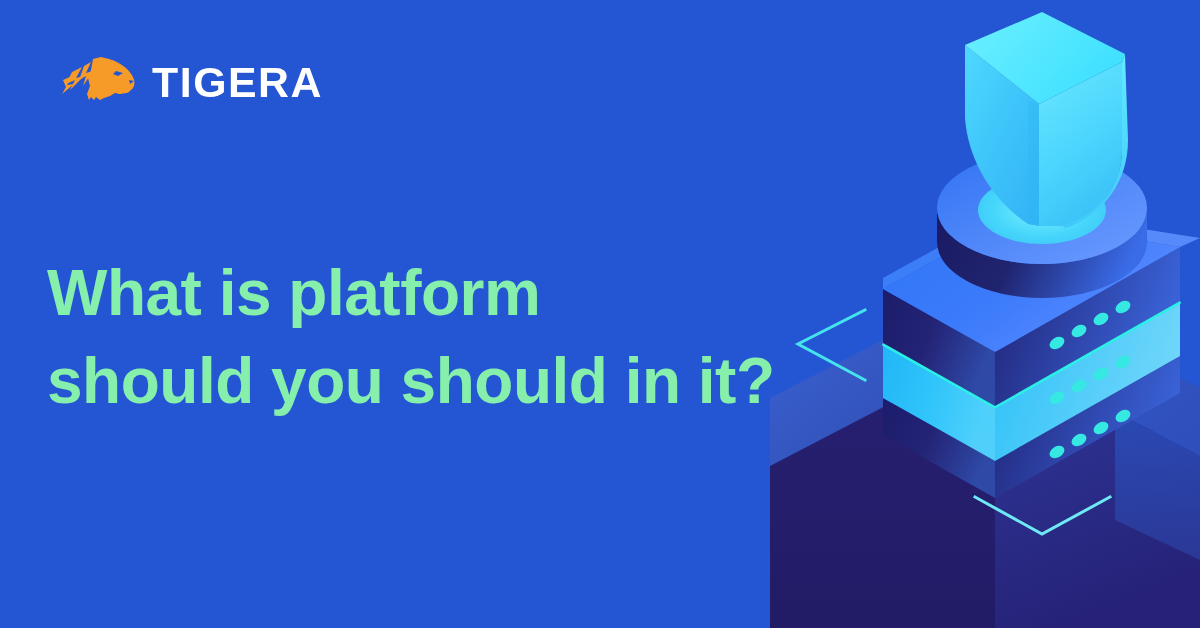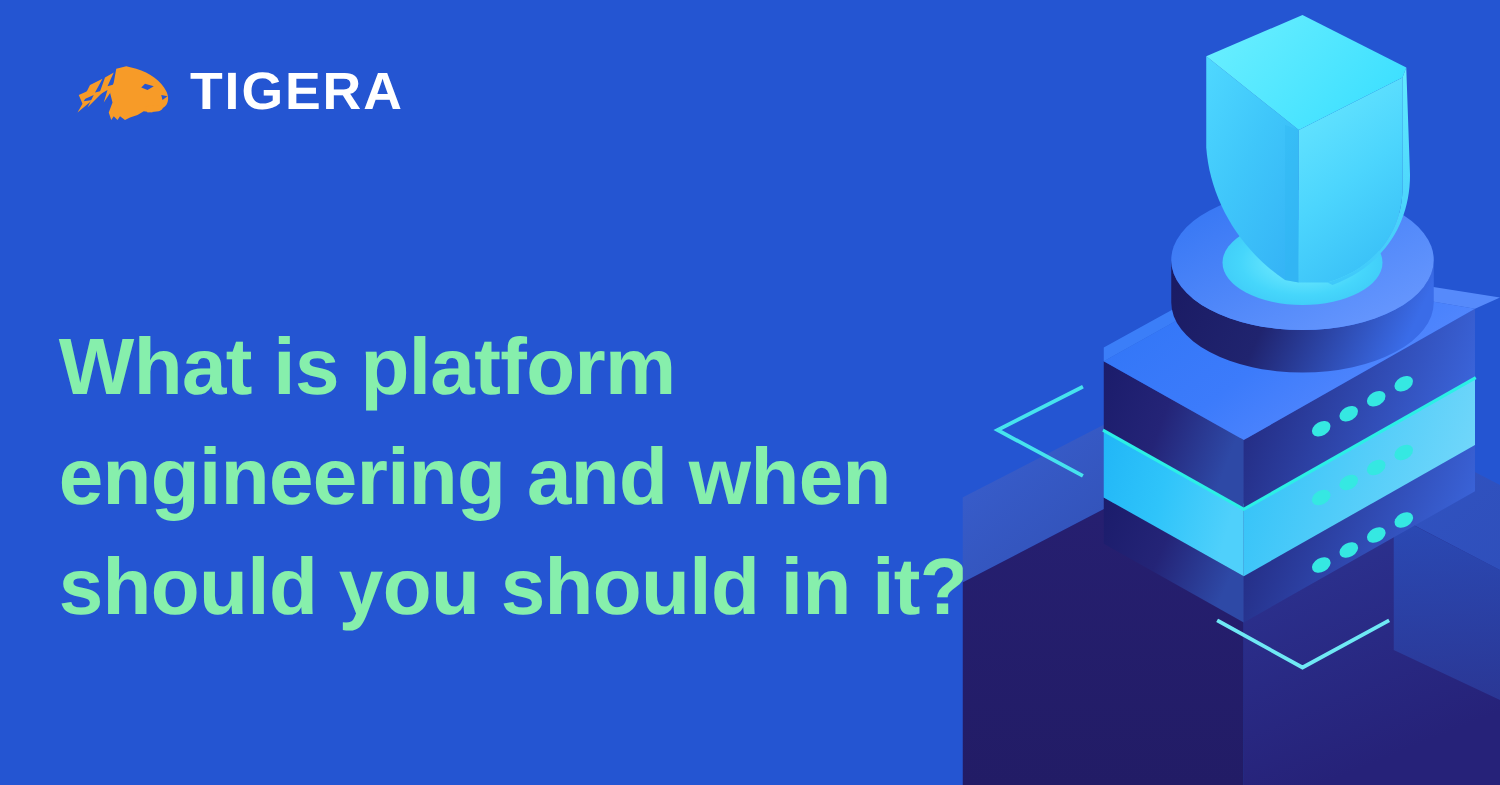--- a/index.html
+++ b/index.html
@@ -17,21 +17,21 @@
     overflow: hidden;
     background: #2455D2;
   }
 
   
   .logo {
     position: absolute;
     left: 60px;
     top: 52px;
     display: flex;
-    align-items: flex-start;
+    align-items: flex-end;
     gap: 12px;
     height: 52px;
   }
   .logo-mark {
     width: 80px;
     height: 48px;
     display: block;
   }
   .logo-word {
     color: #ffffff;
@@ -96,21 +96,20 @@
         <path d="M56 15 L63 17 L58 20 L53 18 Z" fill="#2455D2"></path>
 
         <path d="M69 24 L74 25 L70 28 Z" fill="#2455D2"></path>
       </svg>
     </span>
     <span class="logo-word">TIGERA</span>
   </div>
 
   <h1 class="headline">
     <span class="hl-line">What is platform</span>
-    <span class="hl-line">engineering and when</span>
     <span class="hl-line">should you should in it?</span>
   </h1>
 
   <div class="illustration">
     <svg viewBox="0 0 430 628" aria-hidden="true">
       <defs>
         <linearGradient id="gPlatTopL" x1="0" y1="0" x2="1" y2="1">
           <stop offset="0" stop-color="#3B64D8"></stop>
           <stop offset="1" stop-color="#2E49A8"></stop>
         </linearGradient>

